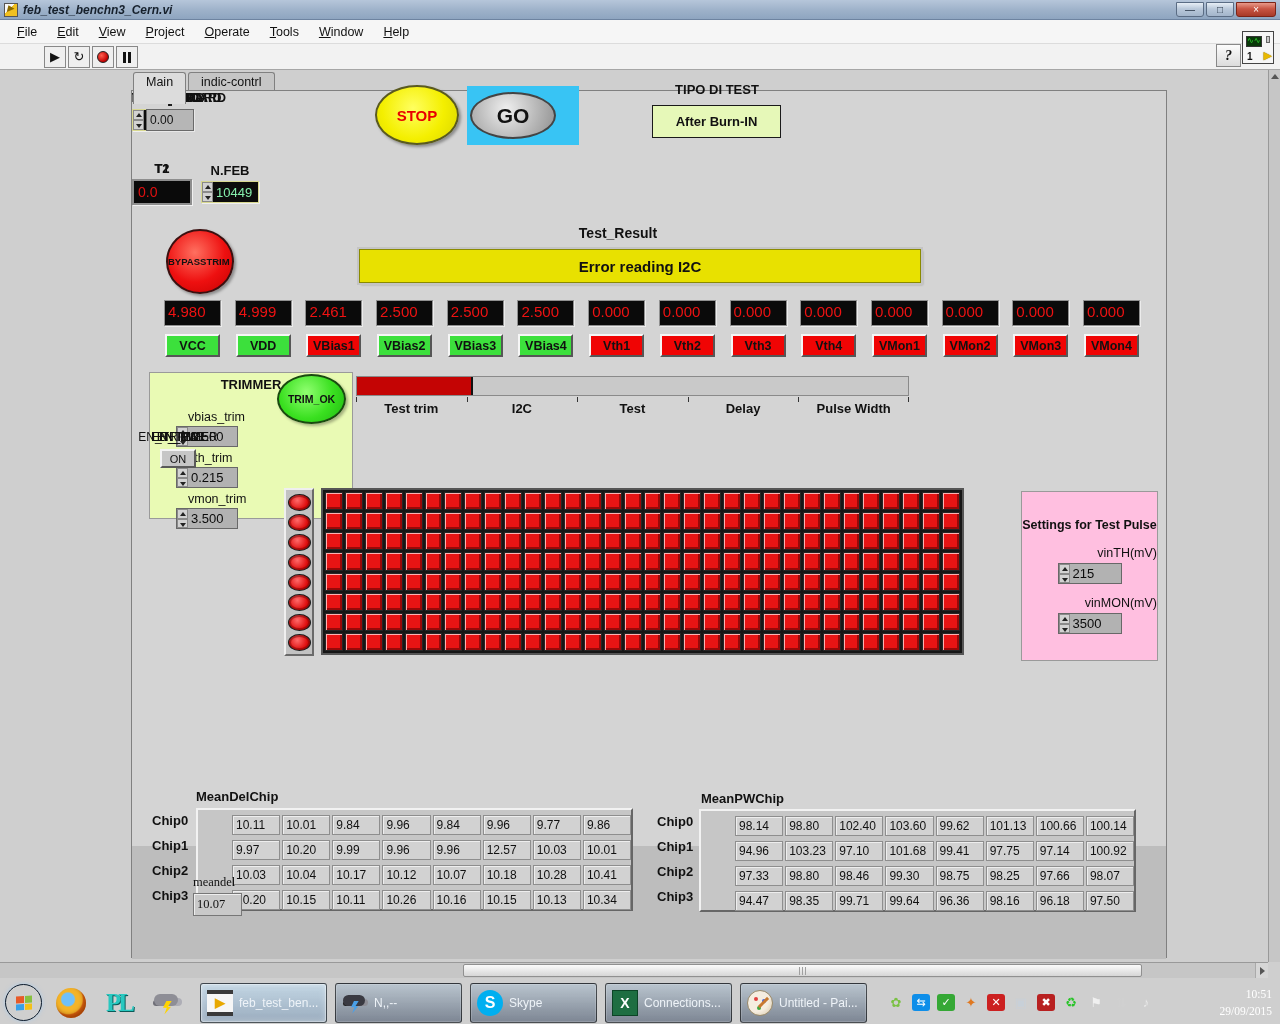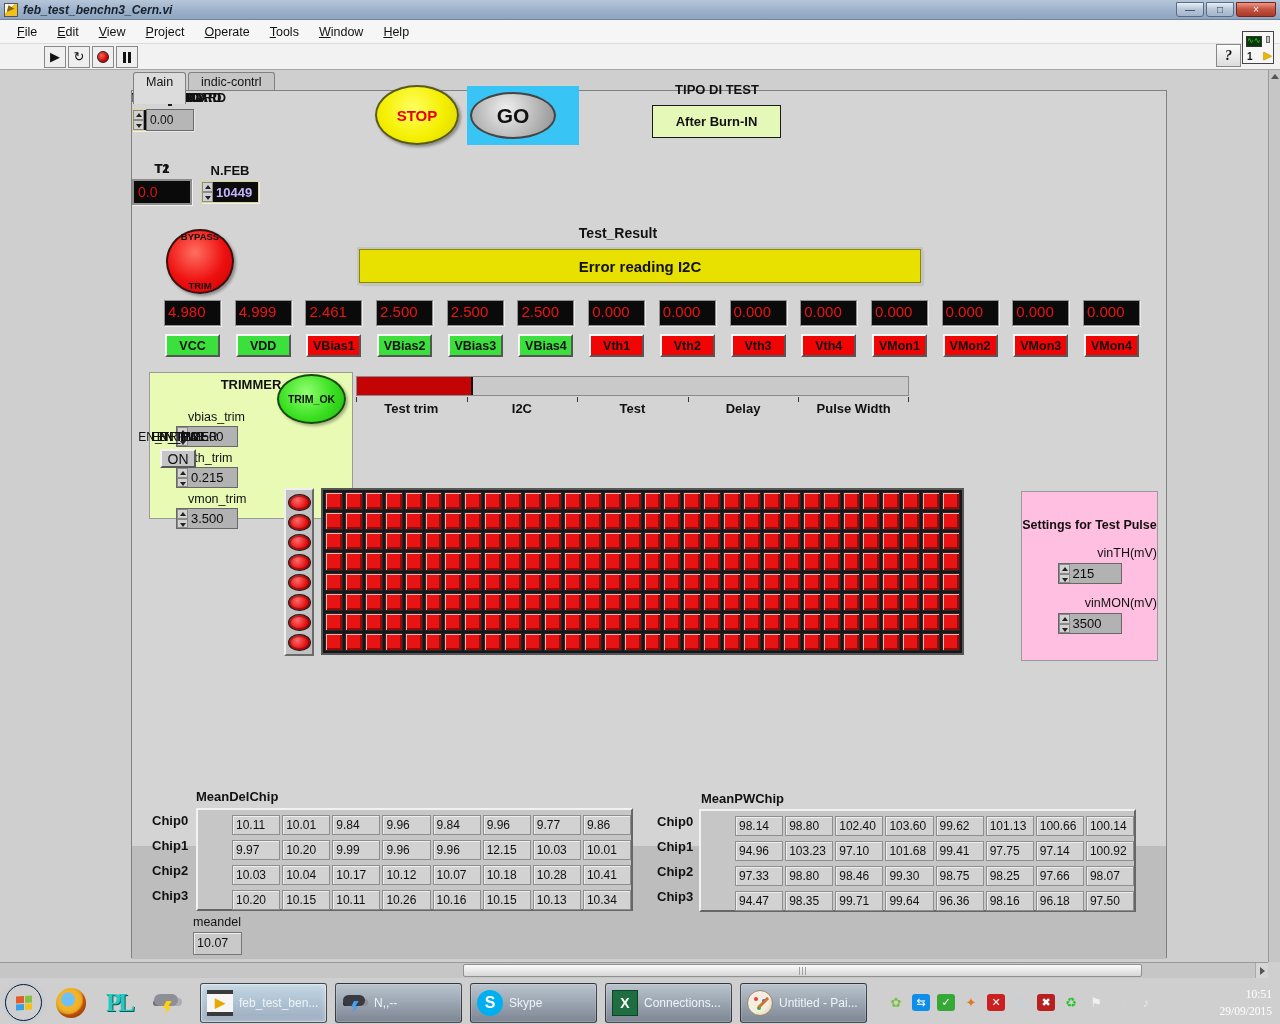--- a/index.html
+++ b/index.html
@@ -70,36 +70,36 @@
     font-weight:bold; font-size:13px; display:flex; align-items:center; justify-content:center; }
 
   .num-field { position:absolute; width:58px; text-align:center; }
   .num-label { font-weight:bold; font-size:13px; margin-bottom:3px; white-space:nowrap; }
   .num-ctrl { display:flex; height:22px; border:1px solid #d8d890; background:#0c0c0c; box-shadow:1px 1px 0 #efefef; }
   .spin { width:11px; display:flex; flex-direction:column; background:#c8c8c8; }
   .spin b { flex:1; border:1px solid #8a8a8a; background:#d2d2d2; position:relative; }
   .spin b.up::after, .spin b.dn::after { content:""; position:absolute; left:2px; }
   .spin b.up::after { top:2px; border-left:3px solid transparent; border-right:3px solid transparent; border-bottom:4px solid #222; }
   .spin b.dn::after { top:3px; border-left:3px solid transparent; border-right:3px solid transparent; border-top:4px solid #222; }
-  .num-disp { flex:1; color:#c4b5fd; font-weight:bold; font-size:13px; text-align:left; padding:3px 0 0 3px; }
+  .num-disp { flex:1; color:#86efac; font-weight:normal; font-size:13px; text-align:left; padding:3px 0 0 3px; }
   .feb-field { left:69px; top:72px; }
   .chip-field:nth-of-type(1) { left:221px; top:72px; }
   .chip-field:nth-of-type(2) { left:321px; top:72px; }
   .chip-field:nth-of-type(3) { left:421px; top:72px; }
   .chip-field:nth-of-type(4) { left:521px; top:72px; }
   .temp-field { position:absolute; width:60px; text-align:center; top:70px; }
   .temp-field:nth-of-type(1) { left:863px; }
   .temp-field:nth-of-type(2) { left:943px; }
   .temp-box { margin-top:2px; height:26px; background:#0a0a0a; border:2px solid #8e8e8e; box-shadow:1px 1px 0 #f0f0f0;
     color:#e01010; font-size:14px; text-align:left; padding:3px 0 0 4px; }
 
   .bypass-btn { position:absolute; left:34px; top:138px; width:68px; height:65px; border-radius:50%;
     background:radial-gradient(circle at 42% 35%,#ff7060,#ee1010 55%,#c40000); border:2px solid #3a1010;
-    box-shadow:2px 2px 3px rgba(0,0,0,.35); display:flex; flex-direction:column; align-items:center;
-    justify-content:space-between; font-weight:bold; font-size:9.5px; line-height:1.25; }
+    box-shadow:2px 2px 3px rgba(0,0,0,.35); display:flex; flex-direction:row; align-items:center;
+    justify-content:flex-start; font-weight:bold; font-size:9.5px; line-height:1.25; }
   .tresult-label { position:absolute; left:386px; top:134px; width:200px; text-align:center; font-weight:bold; font-size:14px; }
   .tresult-box { position:absolute; left:227px; top:158px; width:562px; height:34px; background:#e8e100;
     border:1px solid #8a8a00; box-shadow:0 0 0 2px #c4c4c4, 2px 2px 2px rgba(0,0,0,.25); font-weight:bold;
     font-size:15px; display:flex; align-items:center; justify-content:center; }
 
   
   .meas-row { position:absolute; left:32px; top:209px; display:flex; gap:13.7px; }
   .meas-col { width:57px; display:flex; flex-direction:column; align-items:center; }
   .meas-val { width:57px; height:26px; background:#0a0a0a; border:1px solid #909090; box-shadow:1px 1px 0 #ececec;
     color:#ef1212; font-size:15px; text-align:left; padding:2px 0 0 3px; }
@@ -129,21 +129,21 @@
   .stage-row::after { content:""; position:absolute; right:0; top:21px; width:1px; height:5px; background:#333; }
 
   .en-stack { position:absolute; top:339px; width:92px; text-align:center; }
   .en-stack:nth-of-type(1) { left:320px; }
   .en-stack:nth-of-type(2) { left:411px; }
   .en-stack:nth-of-type(3) { left:468px; }
   .en-stack:nth-of-type(4) { left:529px; }
   .en-stack:nth-of-type(5) { left:586px; }
   .en-label { font-size:12px; white-space:nowrap; }
   .on-btn { margin-top:5px; width:36px; height:19px; border:2px solid; border-color:#f4f4f4 #5a5a5a #5a5a5a #f4f4f4;
-    background:#c6c6c6; font-size:14px; display:inline-flex; align-items:center; justify-content:center; }
+    background:#c6c6c6; font-size:11px; display:inline-flex; align-items:center; justify-content:center; }
 
   
   .side-strip { position:absolute; left:152px; top:397px; width:30px; height:168px; background:#c2c2c2;
     border:2px solid; border-color:#efefef #6a6a6a #6a6a6a #efefef; display:flex; flex-direction:column;
     align-items:center; justify-content:space-around; padding:2px 0; }
   .side-led { width:23px; height:17px; border-radius:50%; border:1px solid #1a1a1a;
     background:radial-gradient(circle at 40% 35%,#ff6a6a,#e01010 60%,#a80606);
     box-shadow:inset 0 0 0 2px rgba(110,0,0,.45); }
   .led-grid { position:absolute; left:189px; top:397px; width:643px; height:167px; background:#161616;
     border:2px solid #555; padding:2px; display:grid; grid-template-columns:repeat(32,1fr);
@@ -173,21 +173,21 @@
 
   
   .tbl-title { position:absolute; font-weight:bold; font-size:13px; }
   .tbl-labels { position:absolute; width:42px; }
   .tbl-labels .rl { height:20px; margin-bottom:5px; font-weight:bold; font-size:13px; text-align:left; }
   .tbl { position:absolute; width:437px; height:103px; background:#c6c6c6; border:2px solid;
     border-color:#f2f2f2 #666 #666 #f2f2f2; padding:5px 0 0 5px; }
   .tbl .trow { display:flex; gap:2px; margin-bottom:5px;padding-left:29px; }
   .tbl .cell { width:51px; height:20px; background:#d2d2d2; border:1px solid #8e8e8e;
     box-shadow:inset 1px 1px 0 #eee; font-size:12px; padding:2px 0 0 3px; }
-  .meandel-wrap { position:absolute; left:61px; top:824px; }
+  .meandel-wrap { position:absolute; left:61px; top:784px;font-family:Liberation Serif, serif; }
   .meandel-label { font-size:12.5px; margin-bottom:3px; }
   .meandel-box { width:49px; height:23px; background:#c9c9c9; border:1px solid #777; box-shadow:inset 1px 1px 0 #eee;
     font-size:12.5px; padding:3px 0 0 3px; }
 
   
   .hscroll { position:absolute; left:0; top:892px; width:1268px; height:16px; background:#c6c6c6; border-top:1px solid #999; }
   .hthumb { position:absolute; left:463px; top:1px; width:679px; height:13px; border:1px solid #909090; border-radius:2px;
     background:linear-gradient(#fbfbfb,#d6d6d6); }
   .hthumb .grip { position:absolute; left:50%; top:2px; width:8px; height:8px; margin-left:-4px;
     background:repeating-linear-gradient(90deg,#a0a0a0 0 1px,transparent 1px 3px); }
@@ -1151,21 +1151,21 @@
             <span class="cell">9.77</span>
             <span class="cell">9.86</span>
           </div>
 
           <div class="trow">
             <span class="cell">9.97</span>
             <span class="cell">10.20</span>
             <span class="cell">9.99</span>
             <span class="cell">9.96</span>
             <span class="cell">9.96</span>
-            <span class="cell">12.15</span>
+            <span class="cell">12.57</span>
             <span class="cell">10.03</span>
             <span class="cell">10.01</span>
           </div>
 
           <div class="trow">
             <span class="cell">10.03</span>
             <span class="cell">10.04</span>
             <span class="cell">10.17</span>
             <span class="cell">10.12</span>
             <span class="cell">10.07</span>

